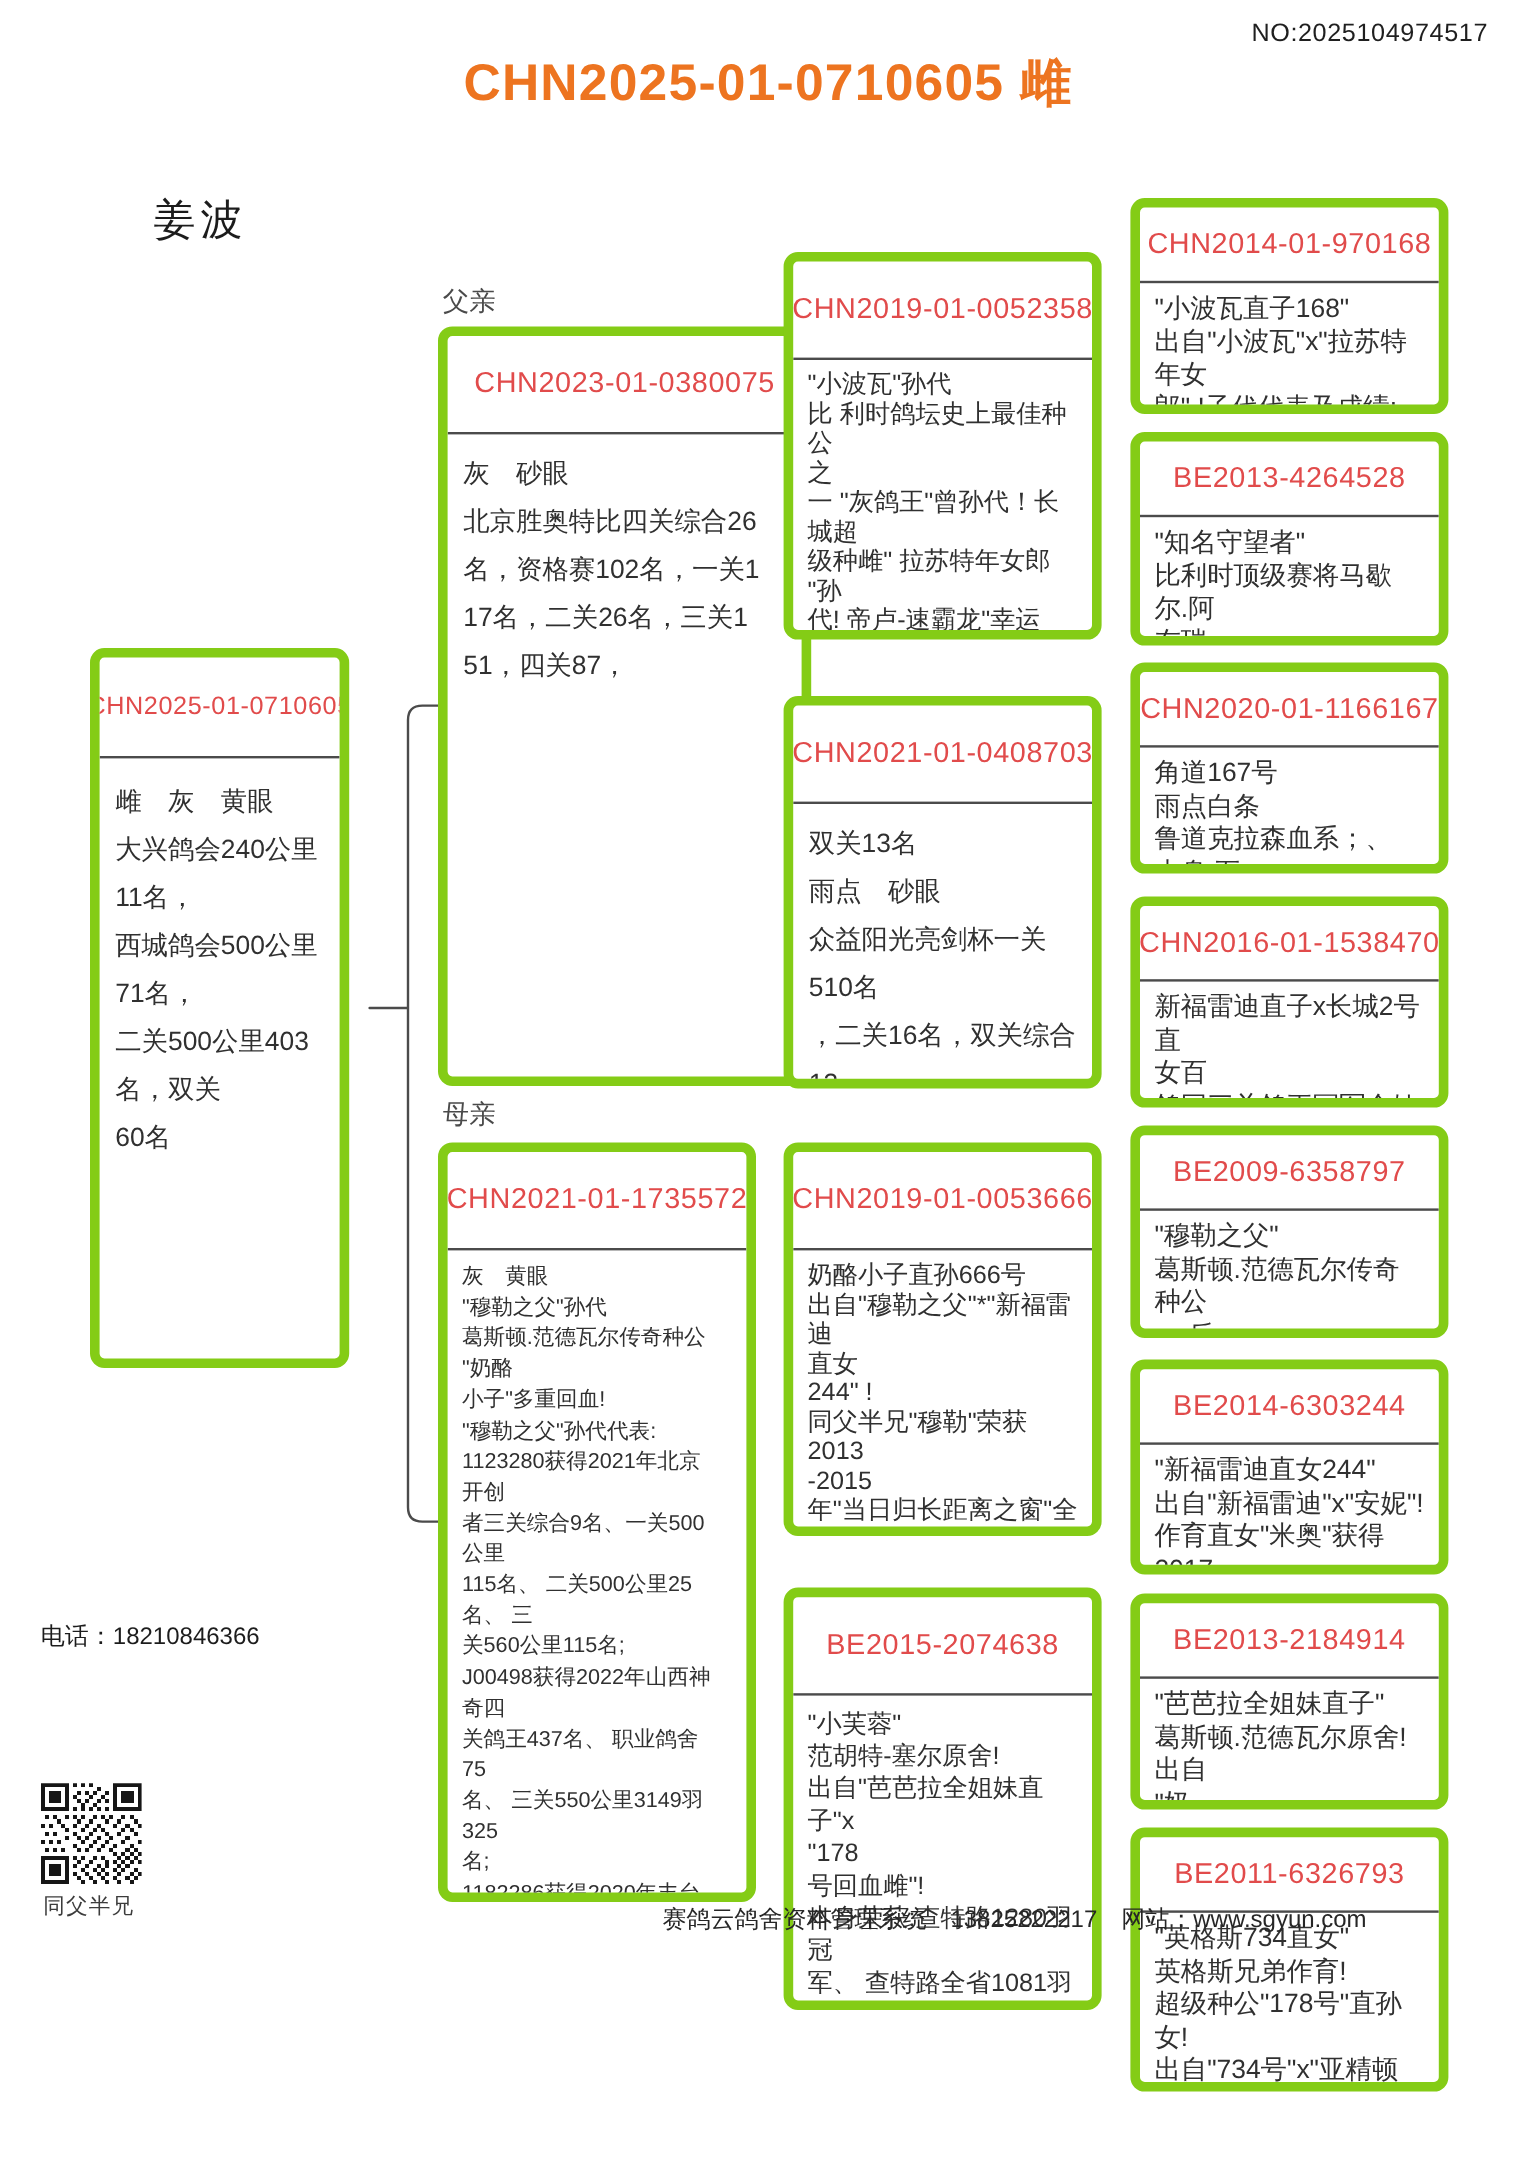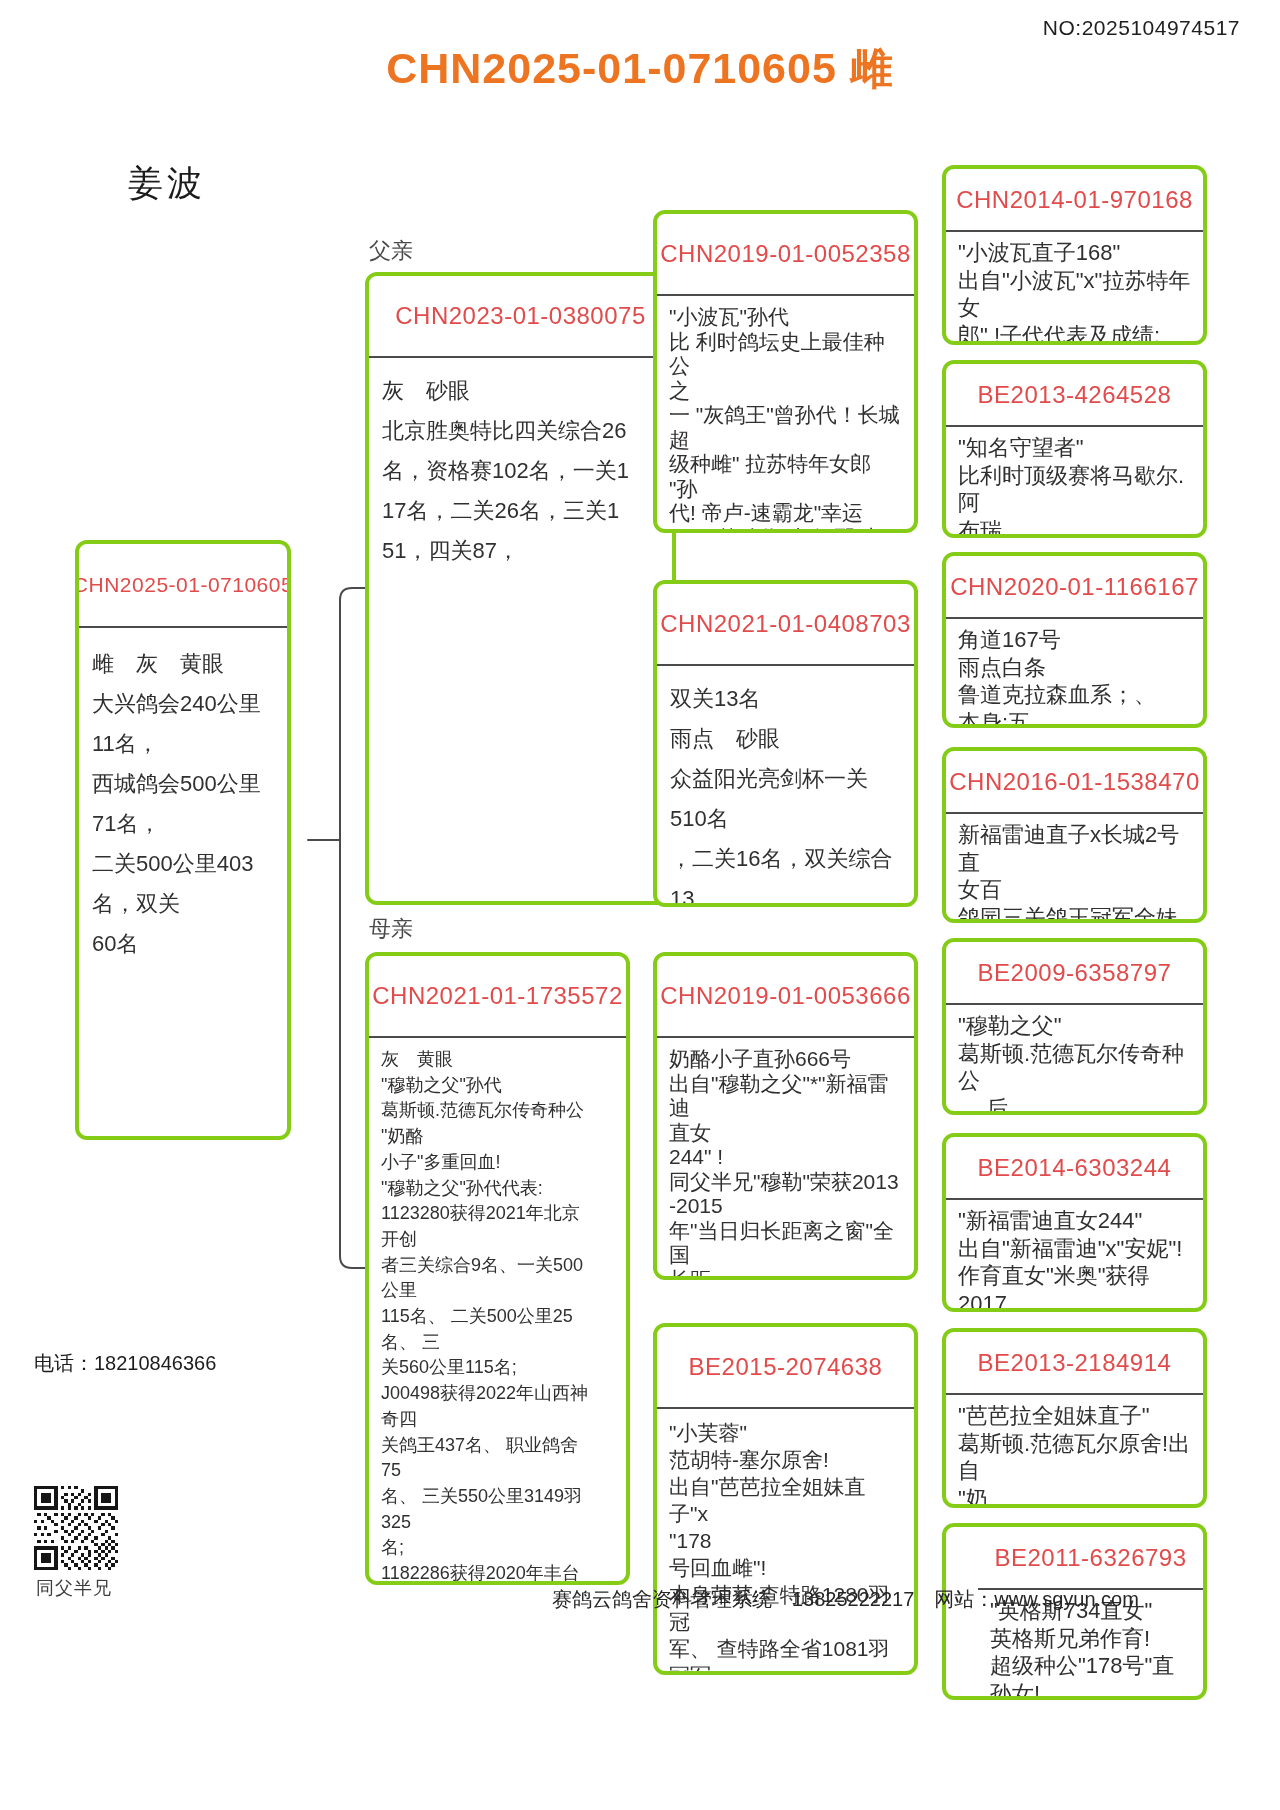--- a/index.html
+++ b/index.html
@@ -25,21 +25,21 @@
     font-size:35px;color:#1c1c1c;letter-spacing:4px;
   }
   .gen-label{
     position:absolute;font-size:22px;color:#4a4a4a;
   }
   .label-father{left:369px;top:236px;}
   .label-mother{left:369px;top:914px;}
 
   .pbox{
     position:absolute;
-    border:4px solid #84cc16;
+    border:8px solid #84cc16;
     border-radius:12px;
     background:#ffffff;
     overflow:hidden;
     box-sizing:border-box;
   }
   .pbox-header{
     border-bottom:2px solid #4b4b4b;
     display:flex;align-items:center;justify-content:center;
     color:#e14b4b;
     font-size:24px;
@@ -73,21 +73,21 @@
   .col4{left:942px;width:265px;height:178px;}
   .col4 .pbox-header{height:61px;}
   .col4 .pbox-body{padding:7px 12px;line-height:27.5px;}
   .box-fff{top:165px;height:180px;}
   .box-ffm{top:360px;}
   .box-fmf{top:552px;height:176px;}
   .box-fmm{top:747px;height:176px;}
   .box-mff{top:938px;height:177px;}
   .box-mfm{top:1133px;height:179px;}
   .box-mmf{top:1328px;height:180px;}
-  .box-mmm{top:1523px;height:177px;padding-left:32px;}
+  .box-mmm{top:1523px;height:220px;}
 
   .connector{
     position:absolute;left:0;top:0;pointer-events:none;
   }
   .phone{
     position:absolute;left:34px;top:1350px;
     font-size:20px;color:#1c1c1c;
   }
   .qr{
     position:absolute;left:34px;top:1486px;width:84px;height:84px;

